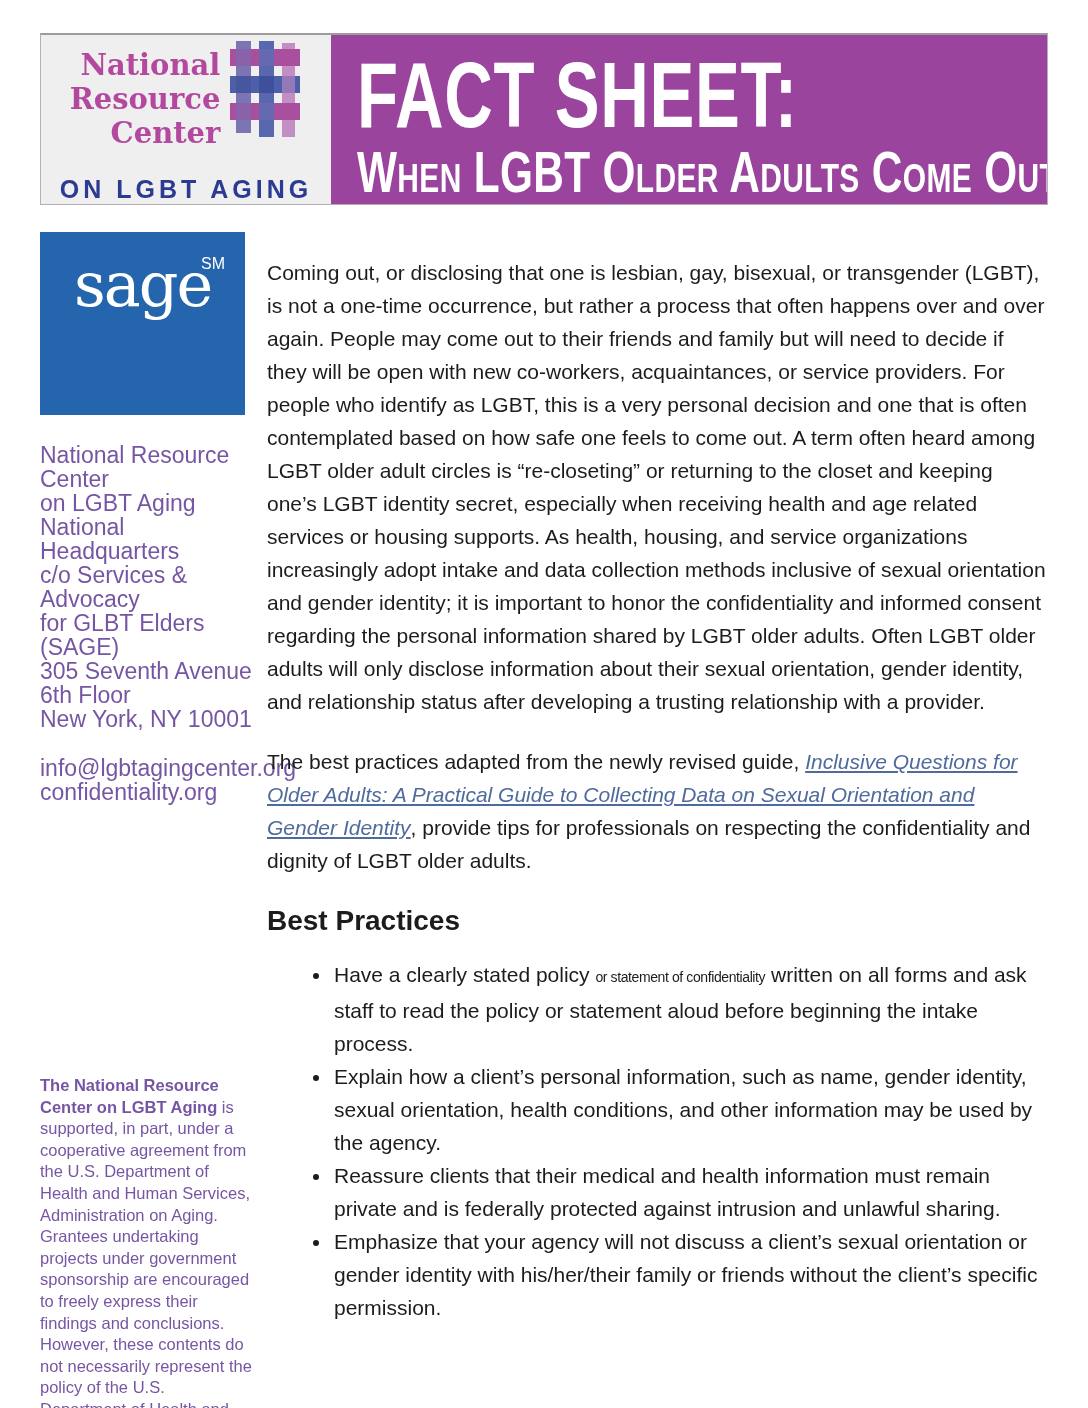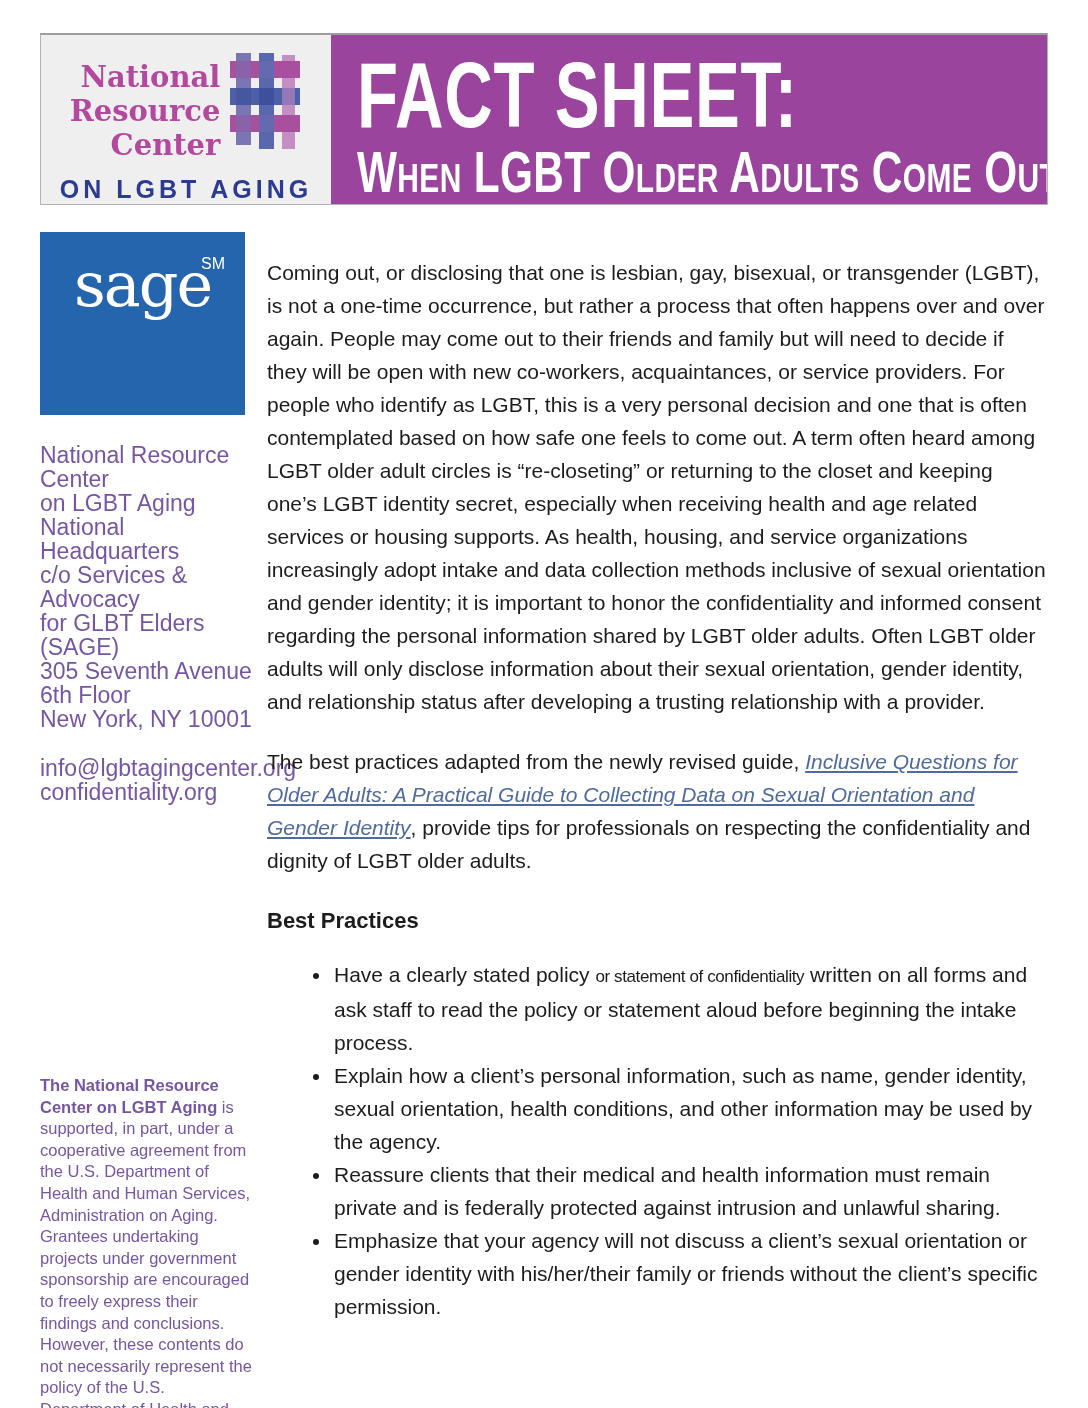--- a/index.html
+++ b/index.html
@@ -20,21 +20,21 @@
     display: flex;
     border: 1px solid #b3b1b3;
     border-top: 2px solid #9e9c9e;
   }
   .logo-box {
     width: 290px;
     background: #f0eff0;
     display: flex;
     flex-direction: column;
     align-items: center;
-    justify-content: flex-end;
+    justify-content: space-between;
     padding-top: 6px;
   }
   .logo-row { display: flex; align-items: flex-start; gap: 10px; }
   .logo-text {
     font-family: "DejaVu Serif", serif;
     font-weight: bold;
     color: #b3499e;
     text-align: right;
     font-size: 29px;
     line-height: 1.17;
@@ -127,24 +127,24 @@
     line-height: 33px;
     color: #1c1c1c;
   }
   .main p { margin: 0 0 27px 0; }
   .doc-link {
     color: #4f6a9c;
     font-style: italic;
     text-decoration: underline;
     cursor: pointer;
   }
-  .bp-heading { font-size: 22px; font-weight: bold; margin: 0 0 21px 0; }
+  .bp-heading { font-size: 28px; font-weight: bold; margin: 0 0 21px 0; }
   .main ul { margin: 0; padding-left: 65px; list-style: disc; }
   .main li { padding-left: 2px; }
-  .cond { font-size: 17px; letter-spacing: -0.4px; }
+  .cond { font-size: 14px; letter-spacing: -0.4px; }
 </style>
 </head>
 <body>
 
 <div class="page">
 
   <header class="header">
     <div class="logo-box">
       <div class="logo-row">
         <div class="logo-text">

